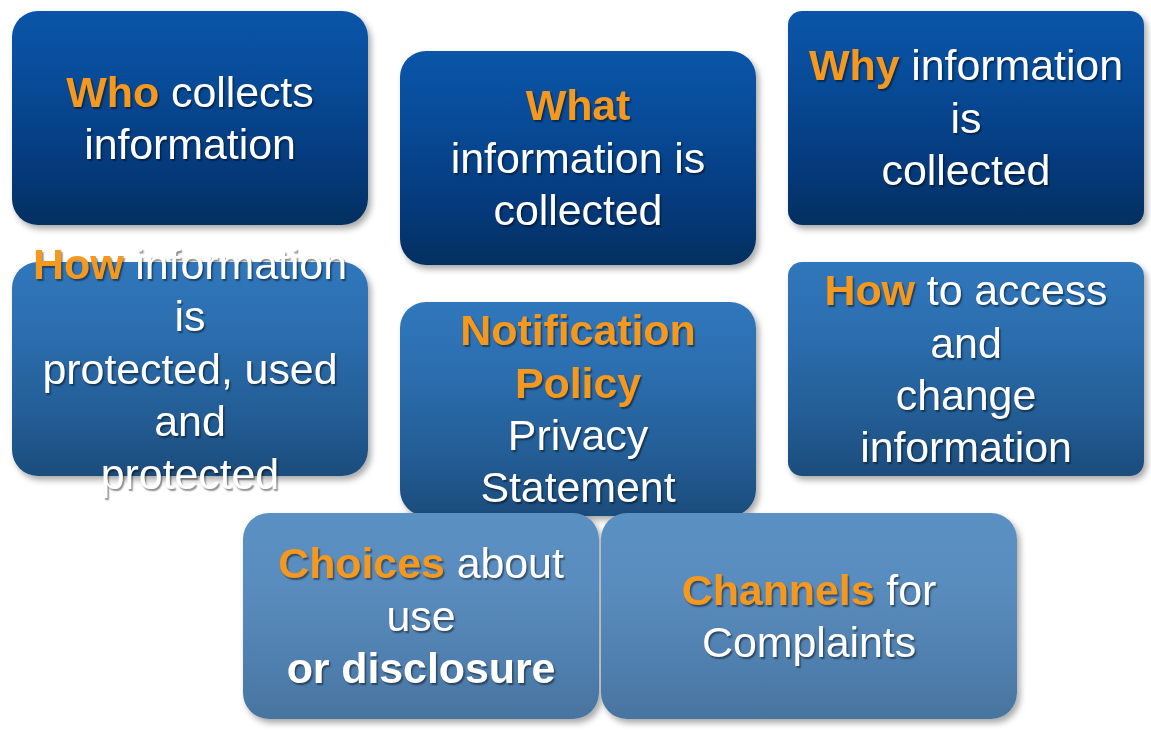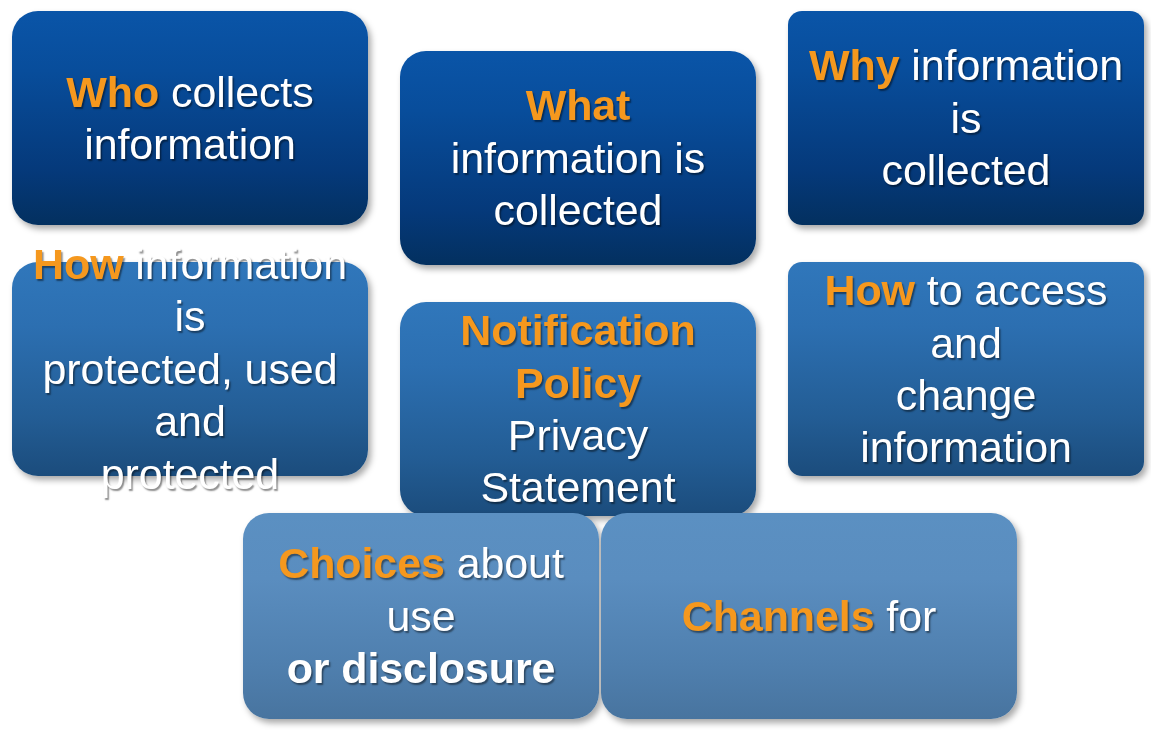--- a/index.html
+++ b/index.html
@@ -124,16 +124,17 @@
   <div class="node tier-3 r3 b1">
     <span class="txt">
       <span class="kw">Choices</span><span> about use</span>
       <span style="display: block; font-weight: bold;">or disclosure</span>
     </span>
   </div>
 
   <div class="node tier-3 r3 b2">
     <span class="txt">
       <span class="kw">Channels</span><span> for</span>
+      <span style="display: block;">Complaints</span>
     </span>
   </div>
 
 </div>
 
 </body></html>

